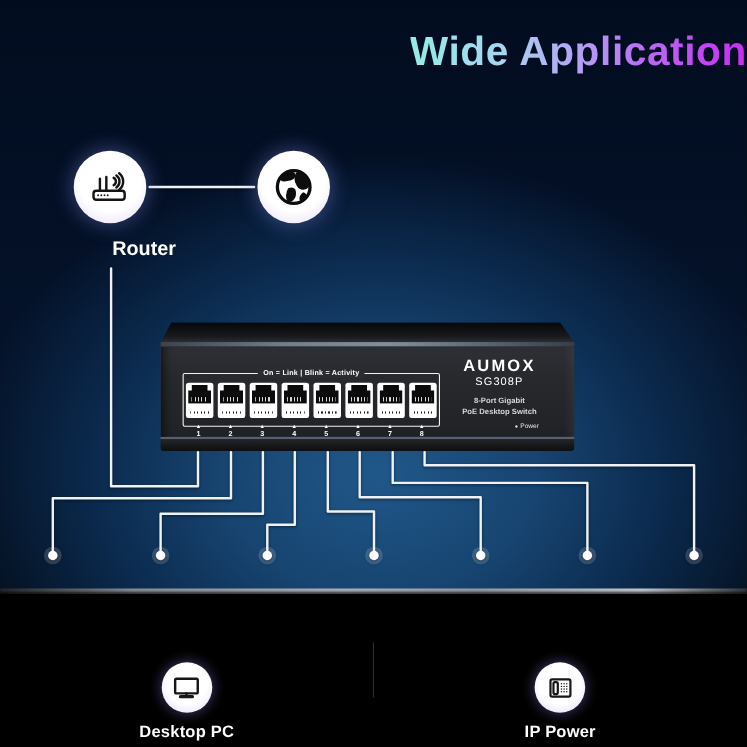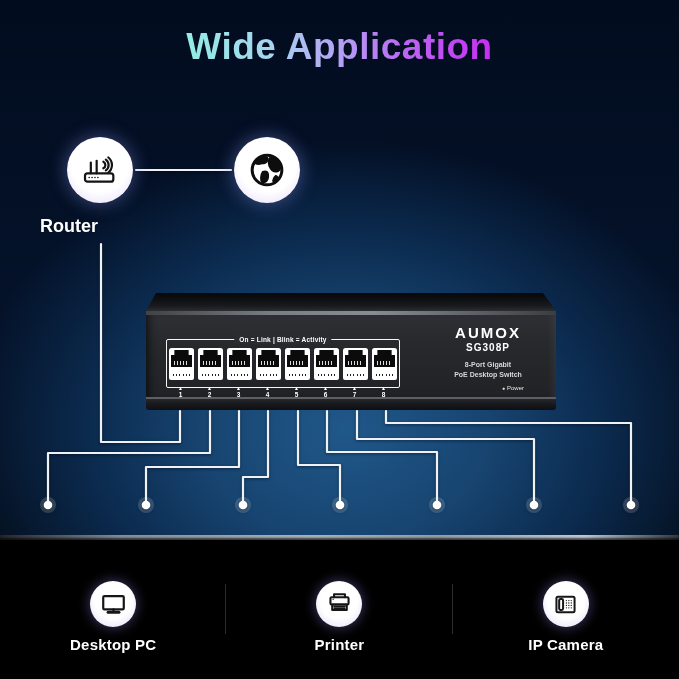--- a/index.html
+++ b/index.html
@@ -11,45 +11,45 @@
     background:
       radial-gradient(ellipse 380px 290px at 345px 430px,
         #20588A 0%, #174470 38%, #0B2A4E 68%, rgba(3,13,32,0) 100%),
       linear-gradient(180deg,#020C1F 0%,#041229 55%,#04101F 100%);}
   .divider{position:absolute;left:0;top:535px;width:679px;height:5px;
     background:linear-gradient(90deg,#23272C 0%,#878E96 18%,#ABB2BA 46%,#959CA4 64%,#C2C9D1 86%,#33383E 100%);
     box-shadow:inset 0 -2px 2px rgba(0,0,0,.65);}
   .bottom-band{position:absolute;left:0;top:540px;width:679px;height:139px;background:#000;}
 
   
-  .title{position:absolute;top:26px;left:0;width:679px;text-align:center;}
+  .title{position:absolute;top:26px;left:0;width:679px;text-align:right;}
   .title span{display:inline-block;font-size:37px;font-weight:800;letter-spacing:.5px;
     background:linear-gradient(90deg,#93ECE6 0%,#A7D5EE 28%,#B3A6F4 48%,#BB66F2 72%,#C72DF2 100%);
     -webkit-background-clip:text;background-clip:text;color:transparent;}
 
   
   .node-circle{position:absolute;width:66px;height:66px;border-radius:50%;
     background:radial-gradient(circle at 50% 40%, #FFFFFF 55%, #F1EBFC 78%, #DDD1F6 100%);
     box-shadow:0 0 16px 3px rgba(130,140,230,.35);display:flex;align-items:center;justify-content:center;}
   .node-router{left:67px;top:137px;}
   .node-internet{left:234px;top:137px;}
-  .node-label{position:absolute;top:216px;width:120px;text-align:left;
+  .node-label{position:absolute;top:216px;width:120px;text-align:right;
     color:#fff;font-size:18px;font-weight:700;}
   .label-router{left:40px;}
   .label-internet{left:207px;}
 
   
   .cables{position:absolute;left:0;top:0;filter:drop-shadow(0 1.5px 1.5px rgba(0,0,0,.5));}
   .cables polyline,.cables line{fill:none;stroke:#EEF1F6;stroke-width:2.2;
     stroke-linejoin:round;stroke-linecap:round;}
   .cables .dot{fill:#FFFFFF;}
   .cables .halo{fill:#FFFFFF;opacity:.16;}
 
   
-  .switch{position:absolute;left:146px;top:293px;width:410px;height:117px;border-radius:14px;}
+  .switch{position:absolute;left:146px;top:293px;width:376px;height:117px;border-radius:14px;}
   .sw-top{height:18px;background:linear-gradient(180deg,#060708,#17191C 70%,#2A2D31);
     clip-path:polygon(10px 0,calc(100% - 13px) 0,100% 100%,0 100%);}
   .sw-bevel{height:4px;background:linear-gradient(90deg,#3F4246,#787D84 30%,#888D94 55%,#5E6268 80%,#3A3D41);}
   .sw-front{position:relative;height:82px;
     background:linear-gradient(180deg,#2E3035 0%,#27292D 35%,#202226 100%);
     box-shadow:inset 9px 0 10px -7px rgba(0,0,0,.7), inset -9px 0 10px -7px rgba(255,255,255,.08);}
   .sw-base{height:13px;border-radius:0 0 3px 3px;
     background:linear-gradient(180deg,#5C6066 0%,#5C6066 16%,#24262A 17%,#17181B 60%,#0E0F12 100%);}
 
   .port-panel{position:absolute;left:20px;top:24px;width:232px;height:47px;
@@ -67,28 +67,28 @@
     background:repeating-linear-gradient(90deg,#222 0 1px,transparent 1px 3.2px);}
 
   .pnum-row{position:absolute;left:20px;top:71px;width:232px;padding:0 2px;
     display:flex;justify-content:space-between;box-sizing:border-box;}
   .pn{width:25px;text-align:center;color:#FFF;}
   .arr{font-size:5px;line-height:5px;}
   .num{font-size:6.5px;line-height:7px;font-weight:600;}
 
   .branding{position:absolute;right:8px;top:10px;width:120px;text-align:center;color:#FFF;}
   .brand{font-size:15px;font-weight:800;letter-spacing:2px;line-height:16px;}
-  .model{font-size:10px;font-weight:700;letter-spacing:1px;line-height:12px;margin-top:1px;}
+  .model{font-size:10px;font-weight:400;letter-spacing:1px;line-height:12px;margin-top:1px;}
   .tagline{margin-top:6px;font-size:7px;font-weight:600;color:#D5D7DA;line-height:1.4;}
   .power{position:absolute;right:32px;bottom:5px;color:#E6E6E6;font-size:6px;line-height:7px;}
   .power .pwr-dot{font-size:5px;margin-right:2px;}
 
   
   .devices-row{position:absolute;left:0;top:541px;width:679px;height:138px;display:flex;}
-  .device{flex:1;position:relative;display:flex;flex-direction:column;align-items:center;padding-top:40px;}
+  .device{flex:1;position:relative;display:flex;flex-direction:column;align-items:center;padding-top:61px;}
   .device:not(:last-child)::after{content:'';position:absolute;right:0;top:43px;height:50px;width:1px;background:#2D2D31;}
   .dev-circle{width:46px;height:46px;border-radius:50%;display:flex;align-items:center;justify-content:center;
     background:radial-gradient(circle at 50% 42%, #FFFFFF 52%, #F3EEFC 72%, #E0D4F7 92%, #D3C5F2 100%);
     box-shadow:0 0 11px 2px rgba(125,115,205,.38);}
   .dev-label{margin-top:9px;color:#FFF;font-size:15px;font-weight:700;letter-spacing:.2px;white-space:nowrap;}
 
   .ic{display:block;}
   .ic *{vector-effect:non-scaling-stroke;}
 </style>
 </head>
@@ -274,32 +274,20 @@
       <div class="dev-circle">
         <svg class="ic" width="29" height="29" viewBox="0 0 48 48" fill="none" stroke="#161616" stroke-width="2.2" stroke-linecap="round" stroke-linejoin="round">
           <rect x="7" y="10" width="34" height="22" rx="2"></rect>
           <path d="M24 32v3"></path>
             <path d="M15 37h18" stroke-width="3"></path>
         </svg>
       </div>
       <div class="dev-label">Desktop PC</div>
     </div>
 
-    <div class="device">
-      <div class="dev-circle">
-        <svg class="ic" width="29" height="29" viewBox="0 0 48 48" fill="none" stroke="#161616" stroke-width="2.1" stroke-linecap="round" stroke-linejoin="round">
-          <path d="M15 12V7h18v5"></path>
-          <rect x="9" y="12" width="30" height="12" rx="2"></rect>
-          <circle cx="13.5" cy="15.5" r="1.2" fill="#161616" stroke="none"></circle>
-          <rect x="12" y="24" width="24" height="9"></rect>
-          <path d="M15 27.2h18M15 30.2h18" stroke-width="1.5"></path>
-        </svg>
-      </div>
-      <div class="dev-label">Printer</div>
-    </div>
 
 
 
 
     <div class="device">
       <div class="dev-circle">
         <svg class="ic" width="29" height="29" viewBox="0 0 48 48" fill="none" stroke="#161616" stroke-width="2" stroke-linecap="round" stroke-linejoin="round">
           <rect x="9" y="11" width="30" height="26" rx="2.5"></rect>
           <rect x="13.5" y="15" width="6.5" height="18" rx="2.2"></rect>
           <g fill="#161616" stroke="none">
@@ -311,18 +299,18 @@
               <circle cx="33.5" cy="21.5" r="1.1"></circle>
             <circle cx="25.5" cy="25.5" r="1.1"></circle>
               <circle cx="29.5" cy="25.5" r="1.1"></circle>
               <circle cx="33.5" cy="25.5" r="1.1"></circle>
             <circle cx="25.5" cy="29.5" r="1.1"></circle>
               <circle cx="29.5" cy="29.5" r="1.1"></circle>
               <circle cx="33.5" cy="29.5" r="1.1"></circle>
           </g>
         </svg>
       </div>
-      <div class="dev-label">IP Camera</div>
+      <div class="dev-label">IP Power</div>
     </div>
 
 
   </div>
 </div>
 
 </body></html>

